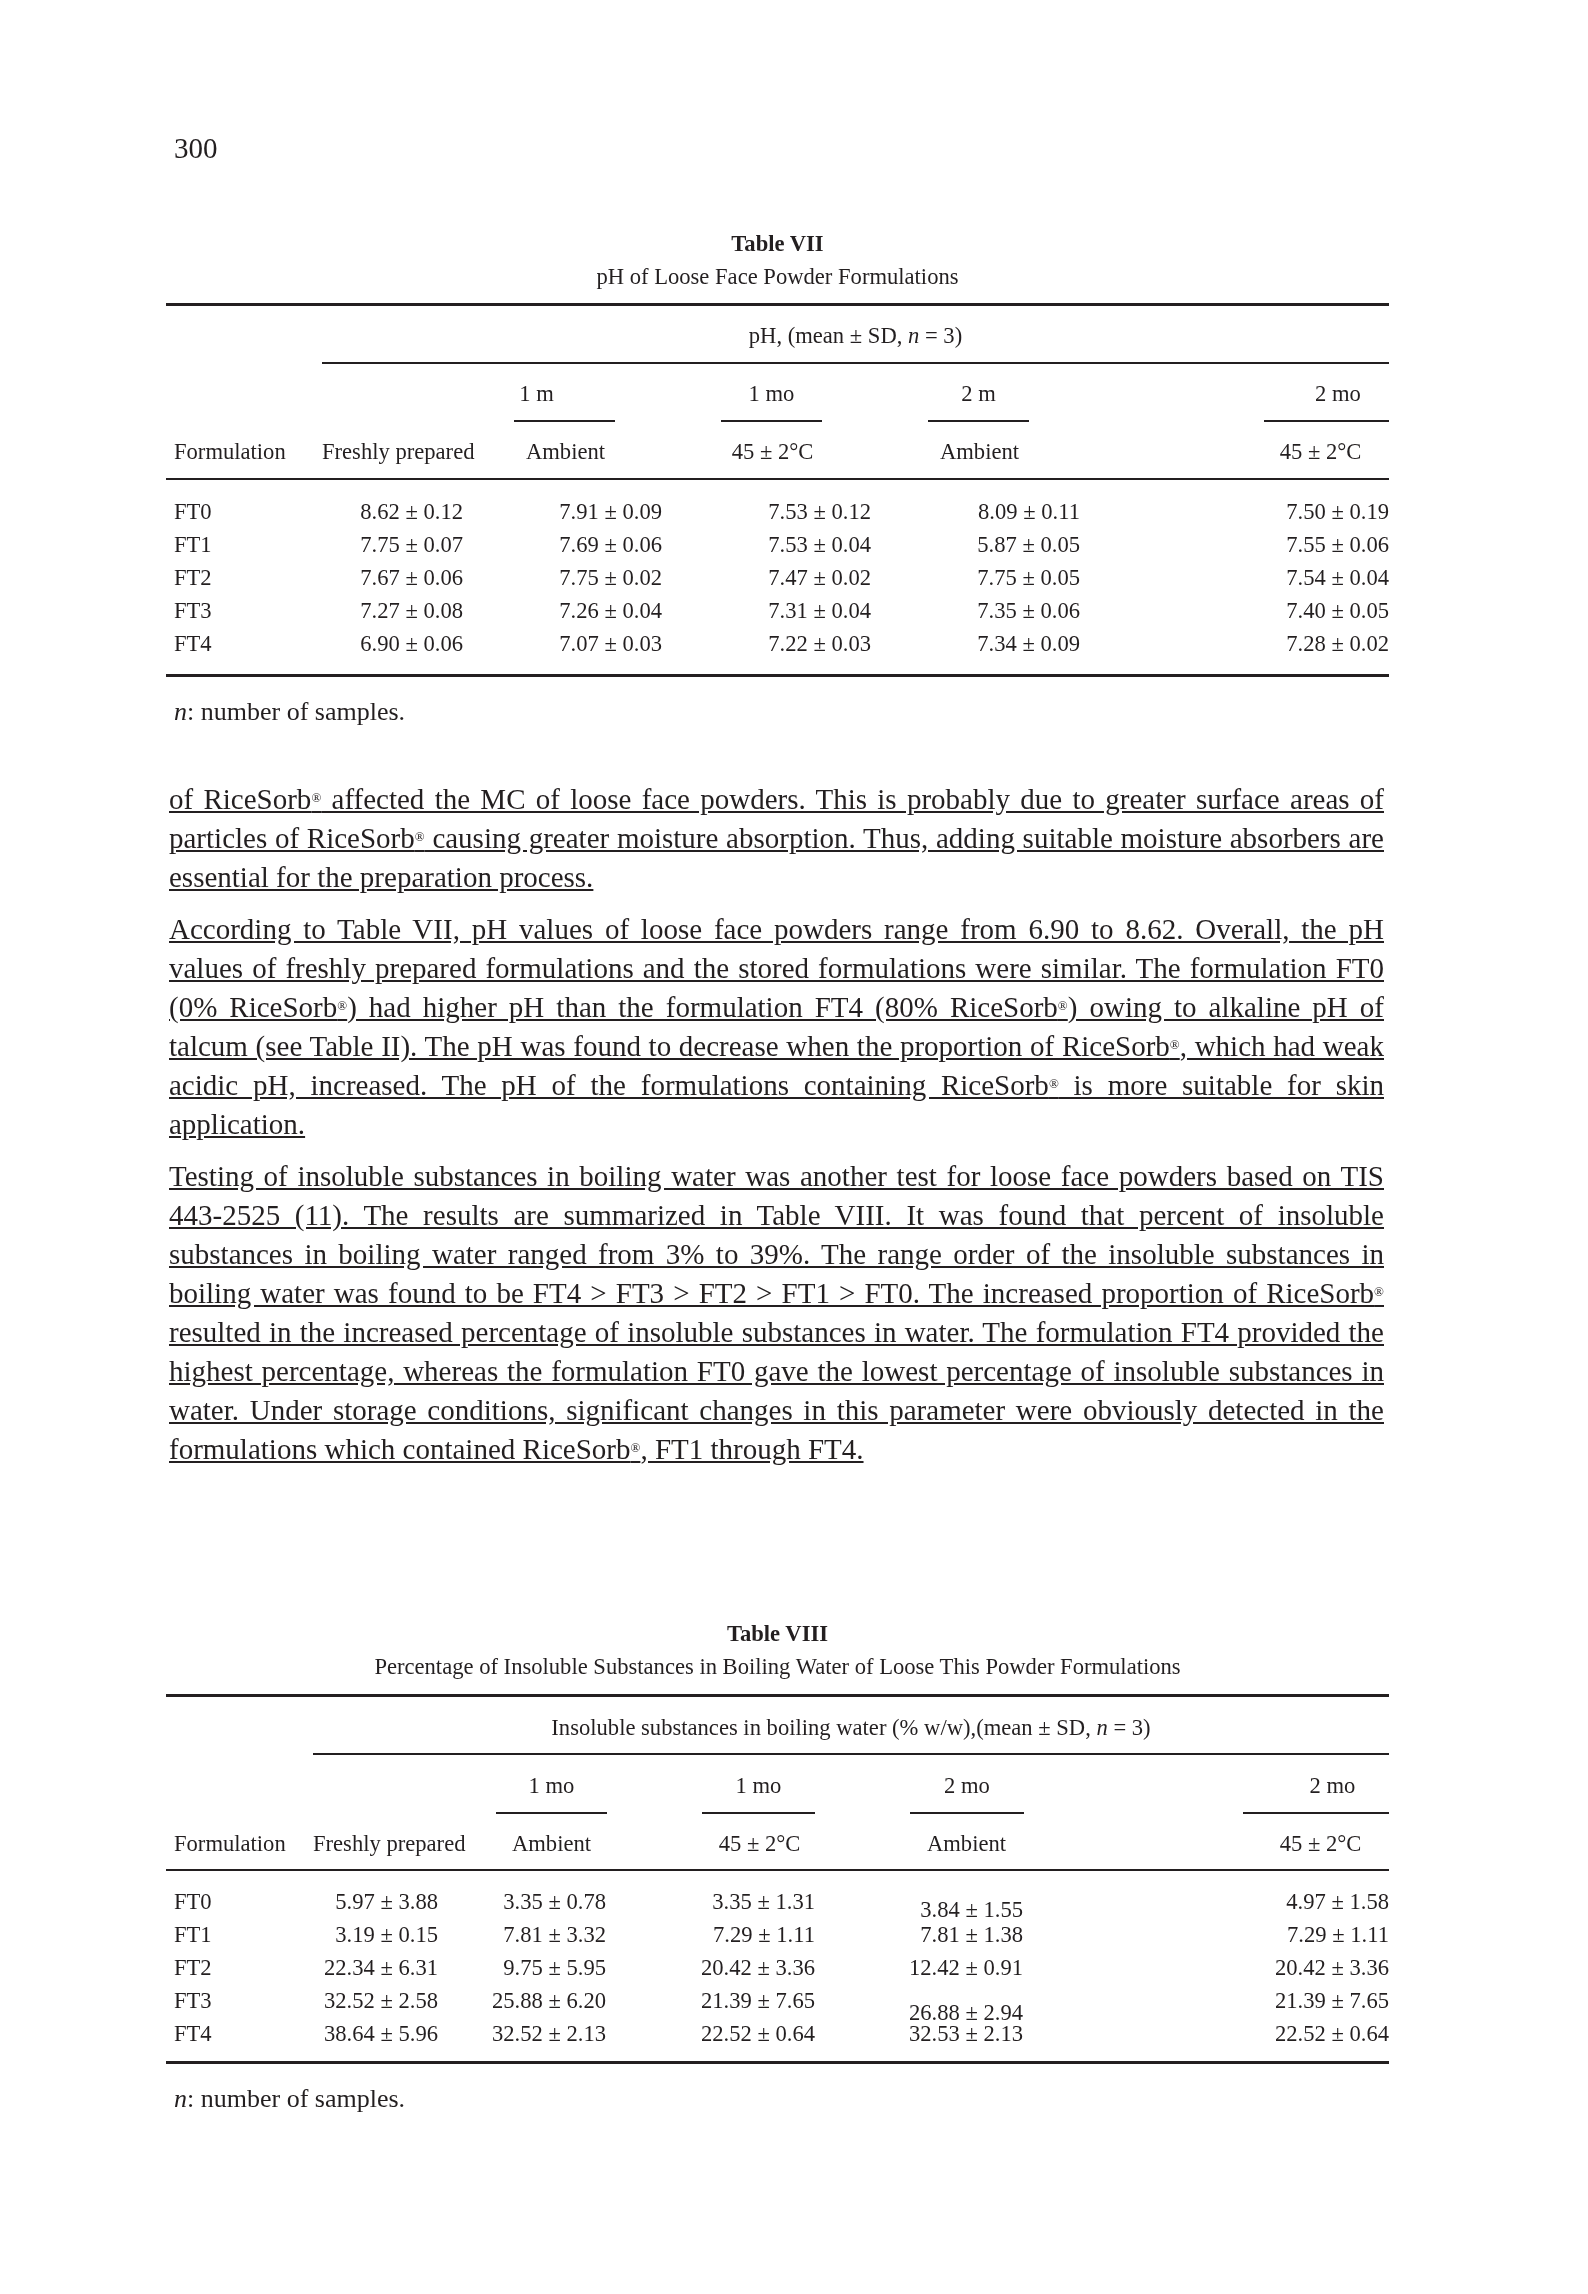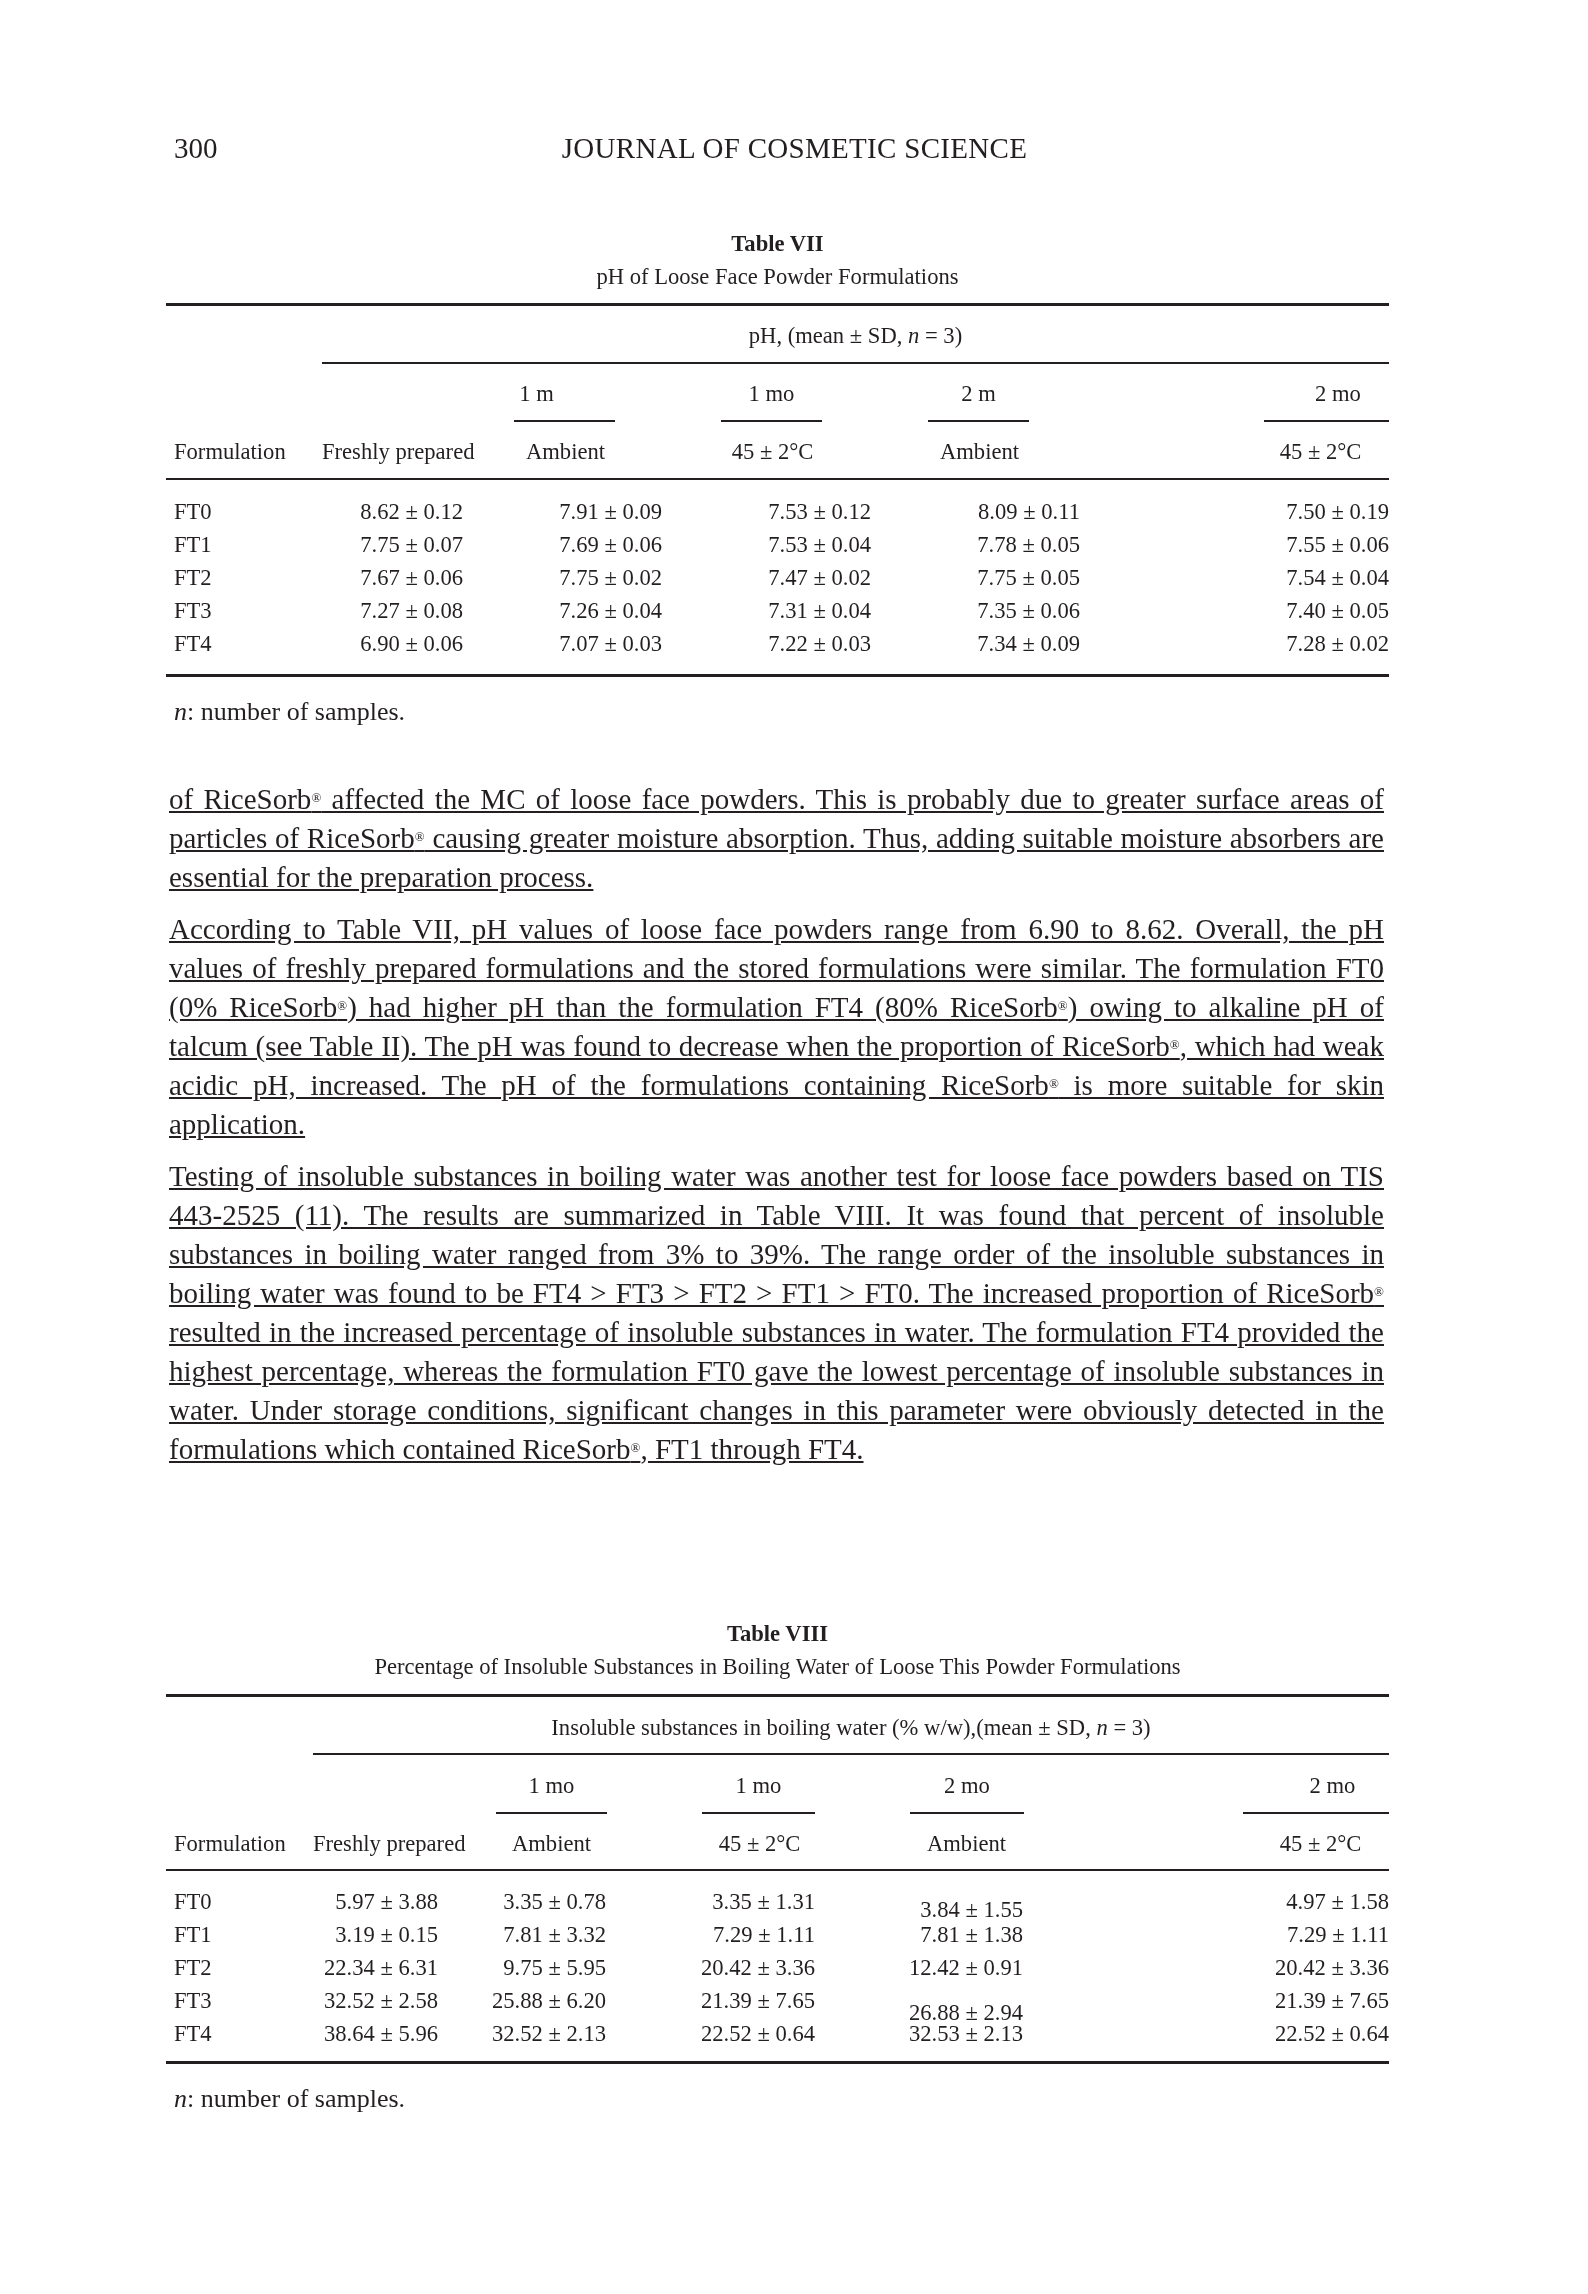--- a/index.html
+++ b/index.html
@@ -21,21 +21,20 @@
   .body-text { position:absolute; left:169px; width:1215px; font-size:29px; line-height:39px; text-align:justify;text-decoration:underline; }
   .body-text p { margin:0 0 13px 0; }
   sup { font-size:13px; vertical-align:top; position:relative; top:-1.9px; }
   i { font-style:italic; }
 </style>
 </head>
 <body>
 
 <div class="abs running-head">
   <span class="page-num">300</span>
-  <span class="journal">JOURNAL OF COSMETIC SCIENCE</span>
 </div>
 
 <div>
   <div class="caption ttl" style="top:231px;"><b>Table VII</b></div>
   <div class="caption" style="top:264px;">pH of Loose Face Powder Formulations</div>
 
   <div class="rule thick" style="left:166px; width:1223px; top:303px;"></div>
 
   <div class="cell center" style="left:322px; width:1067px; top:323px;"><span>pH, (mean ± SD, </span><i>n</i><span> = 3)</span></div>
   <div class="rule thin" style="left:322px; width:1067px; top:362px;"></div>
@@ -63,21 +62,21 @@
     <div class="cell right" style="left:471px; width:191px; top:499px;">7.91 ± 0.09</div>
     <div class="cell right" style="left:678px; width:193px; top:499px;">7.53 ± 0.12</div>
     <div class="cell right" style="left:885px; width:195px; top:499px;">8.09 ± 0.11</div>
     <div class="cell right" style="left:1196px; width:193px; top:499px;">7.50 ± 0.19</div>
   </div>
   <div>
     <div class="cell" style="left:174px; top:532px;">FT1</div>
     <div class="cell right" style="left:282px; width:181px; top:532px;">7.75 ± 0.07</div>
     <div class="cell right" style="left:471px; width:191px; top:532px;">7.69 ± 0.06</div>
     <div class="cell right" style="left:678px; width:193px; top:532px;">7.53 ± 0.04</div>
-    <div class="cell right" style="left:885px; width:195px; top:532px;">7.78 ± 0.05</div>
+    <div class="cell right" style="left:885px; width:195px; top:532px;">5.87 ± 0.05</div>
     <div class="cell right" style="left:1196px; width:193px; top:532px;">7.55 ± 0.06</div>
   </div>
   <div>
     <div class="cell" style="left:174px; top:565px;">FT2</div>
     <div class="cell right" style="left:282px; width:181px; top:565px;">7.67 ± 0.06</div>
     <div class="cell right" style="left:471px; width:191px; top:565px;">7.75 ± 0.02</div>
     <div class="cell right" style="left:678px; width:193px; top:565px;">7.47 ± 0.02</div>
     <div class="cell right" style="left:885px; width:195px; top:565px;">7.75 ± 0.05</div>
     <div class="cell right" style="left:1196px; width:193px; top:565px;">7.54 ± 0.04</div>
   </div>

